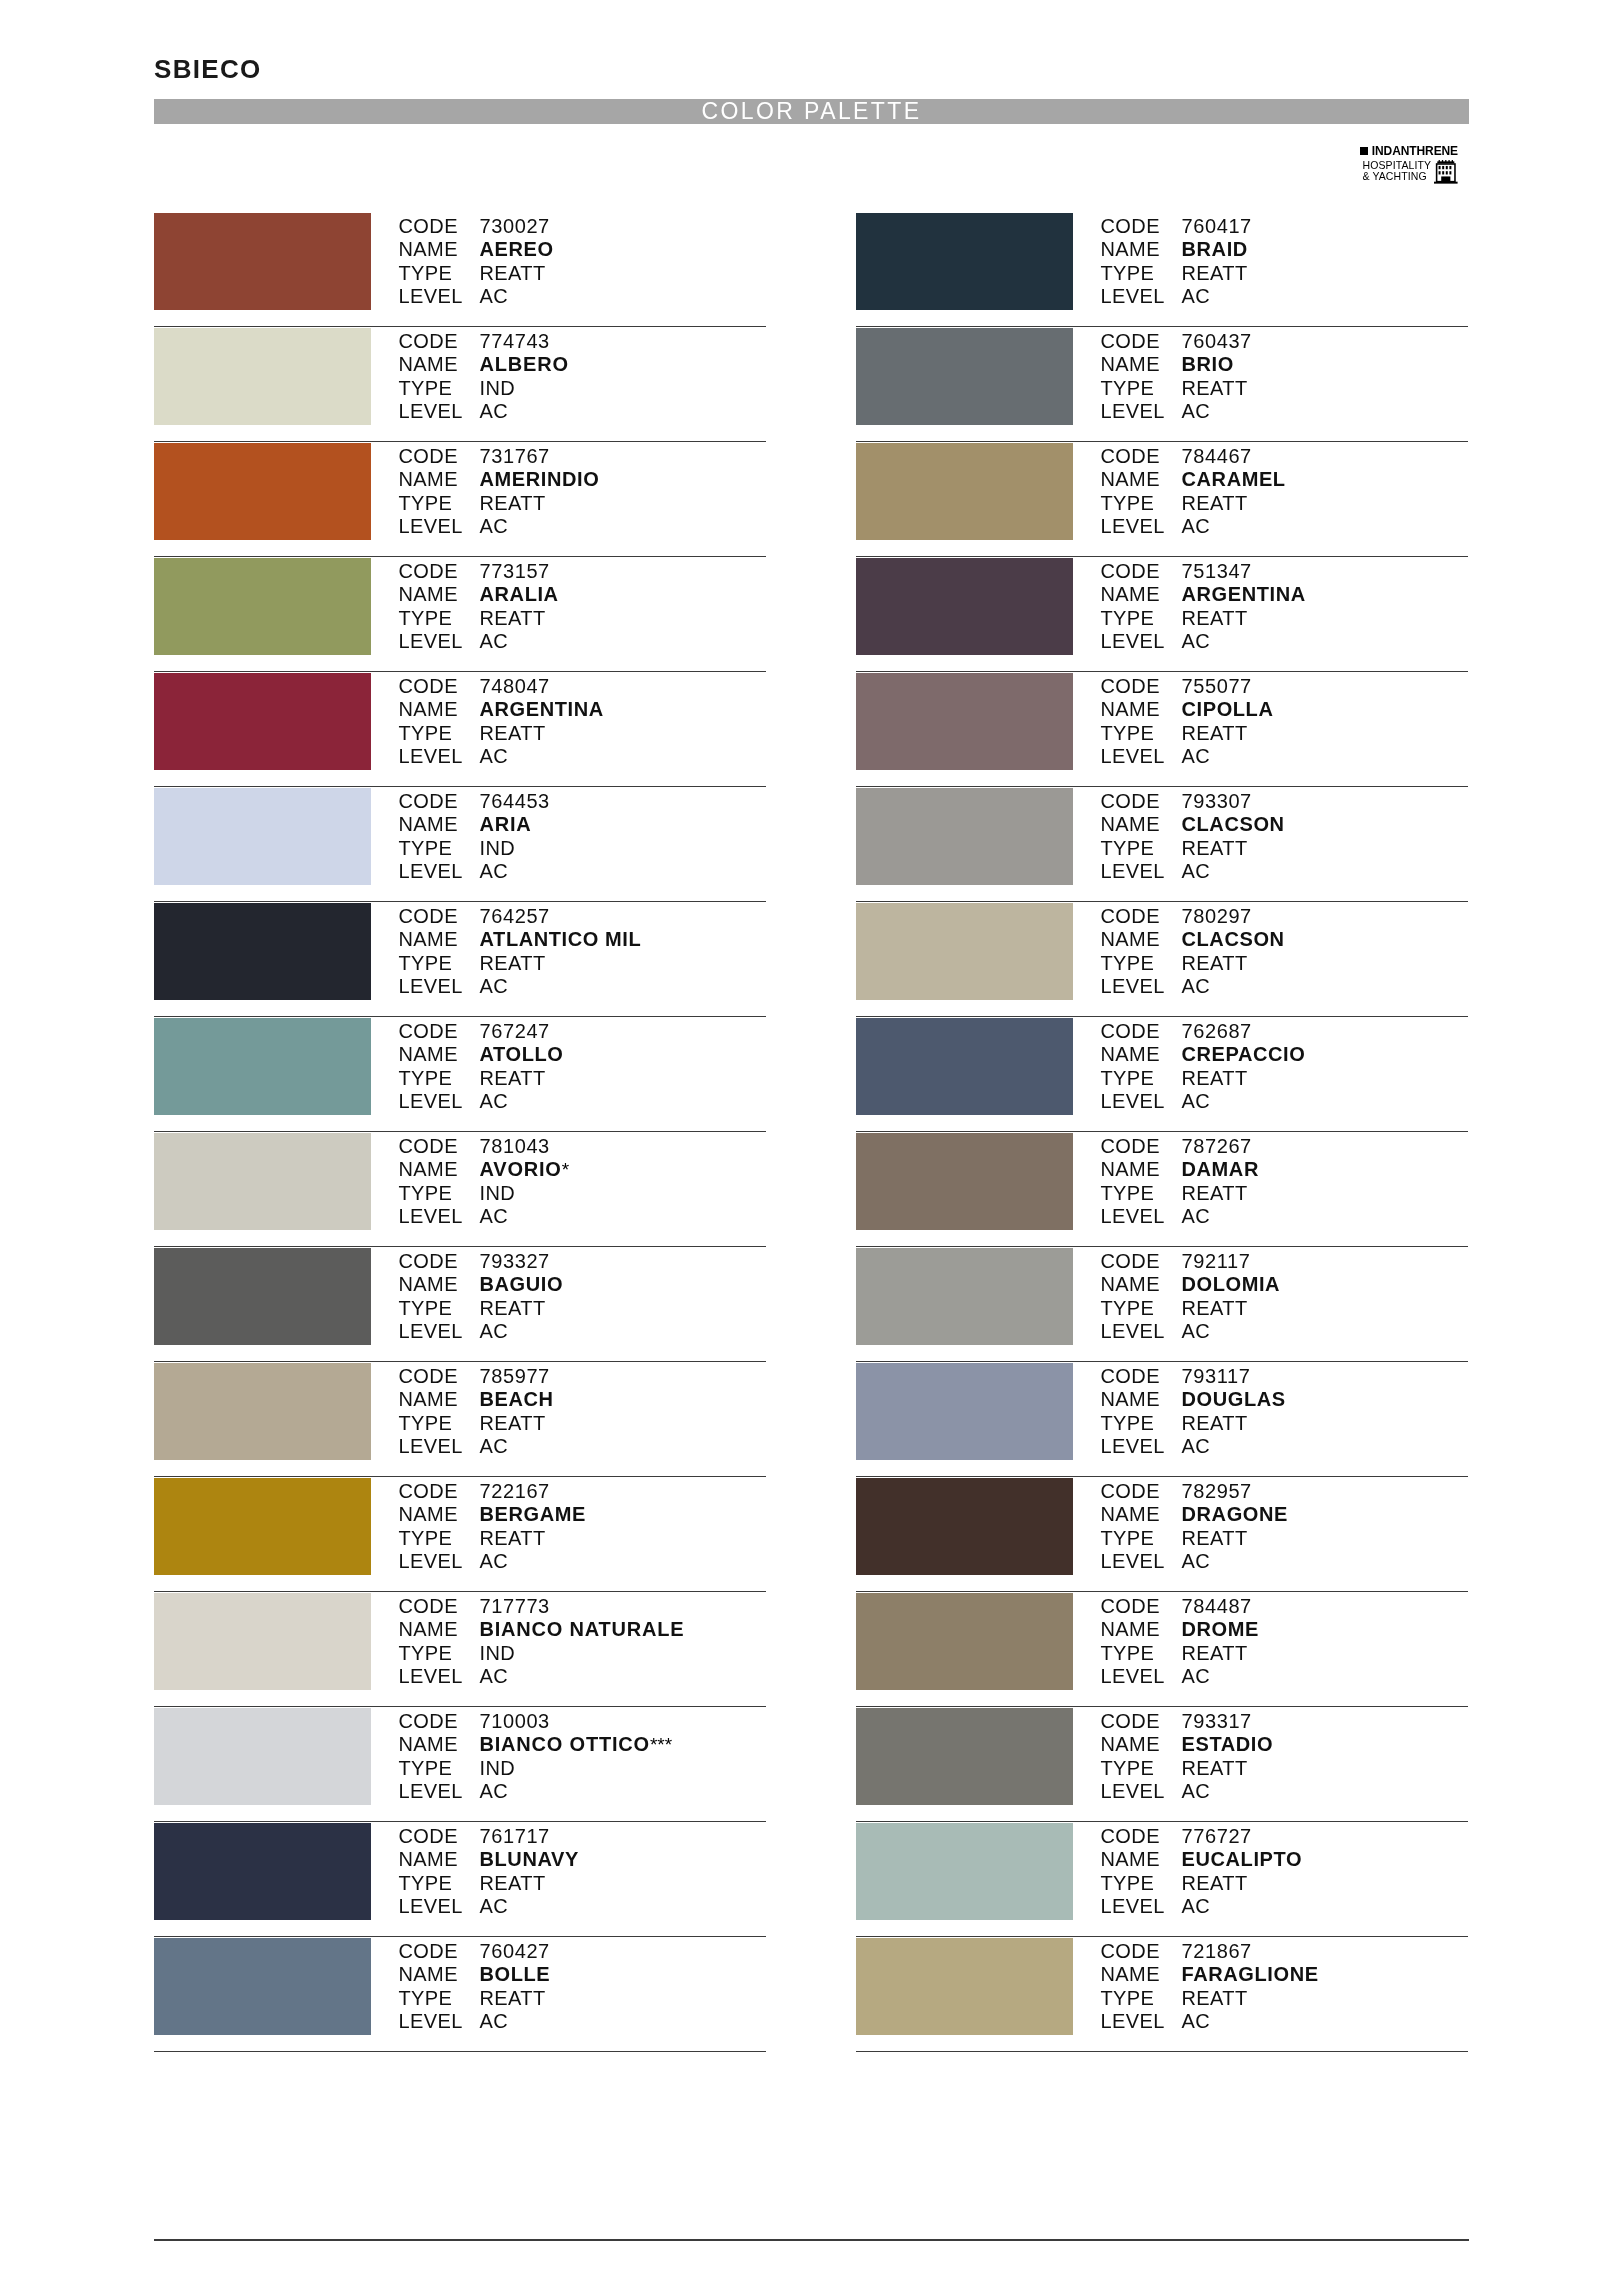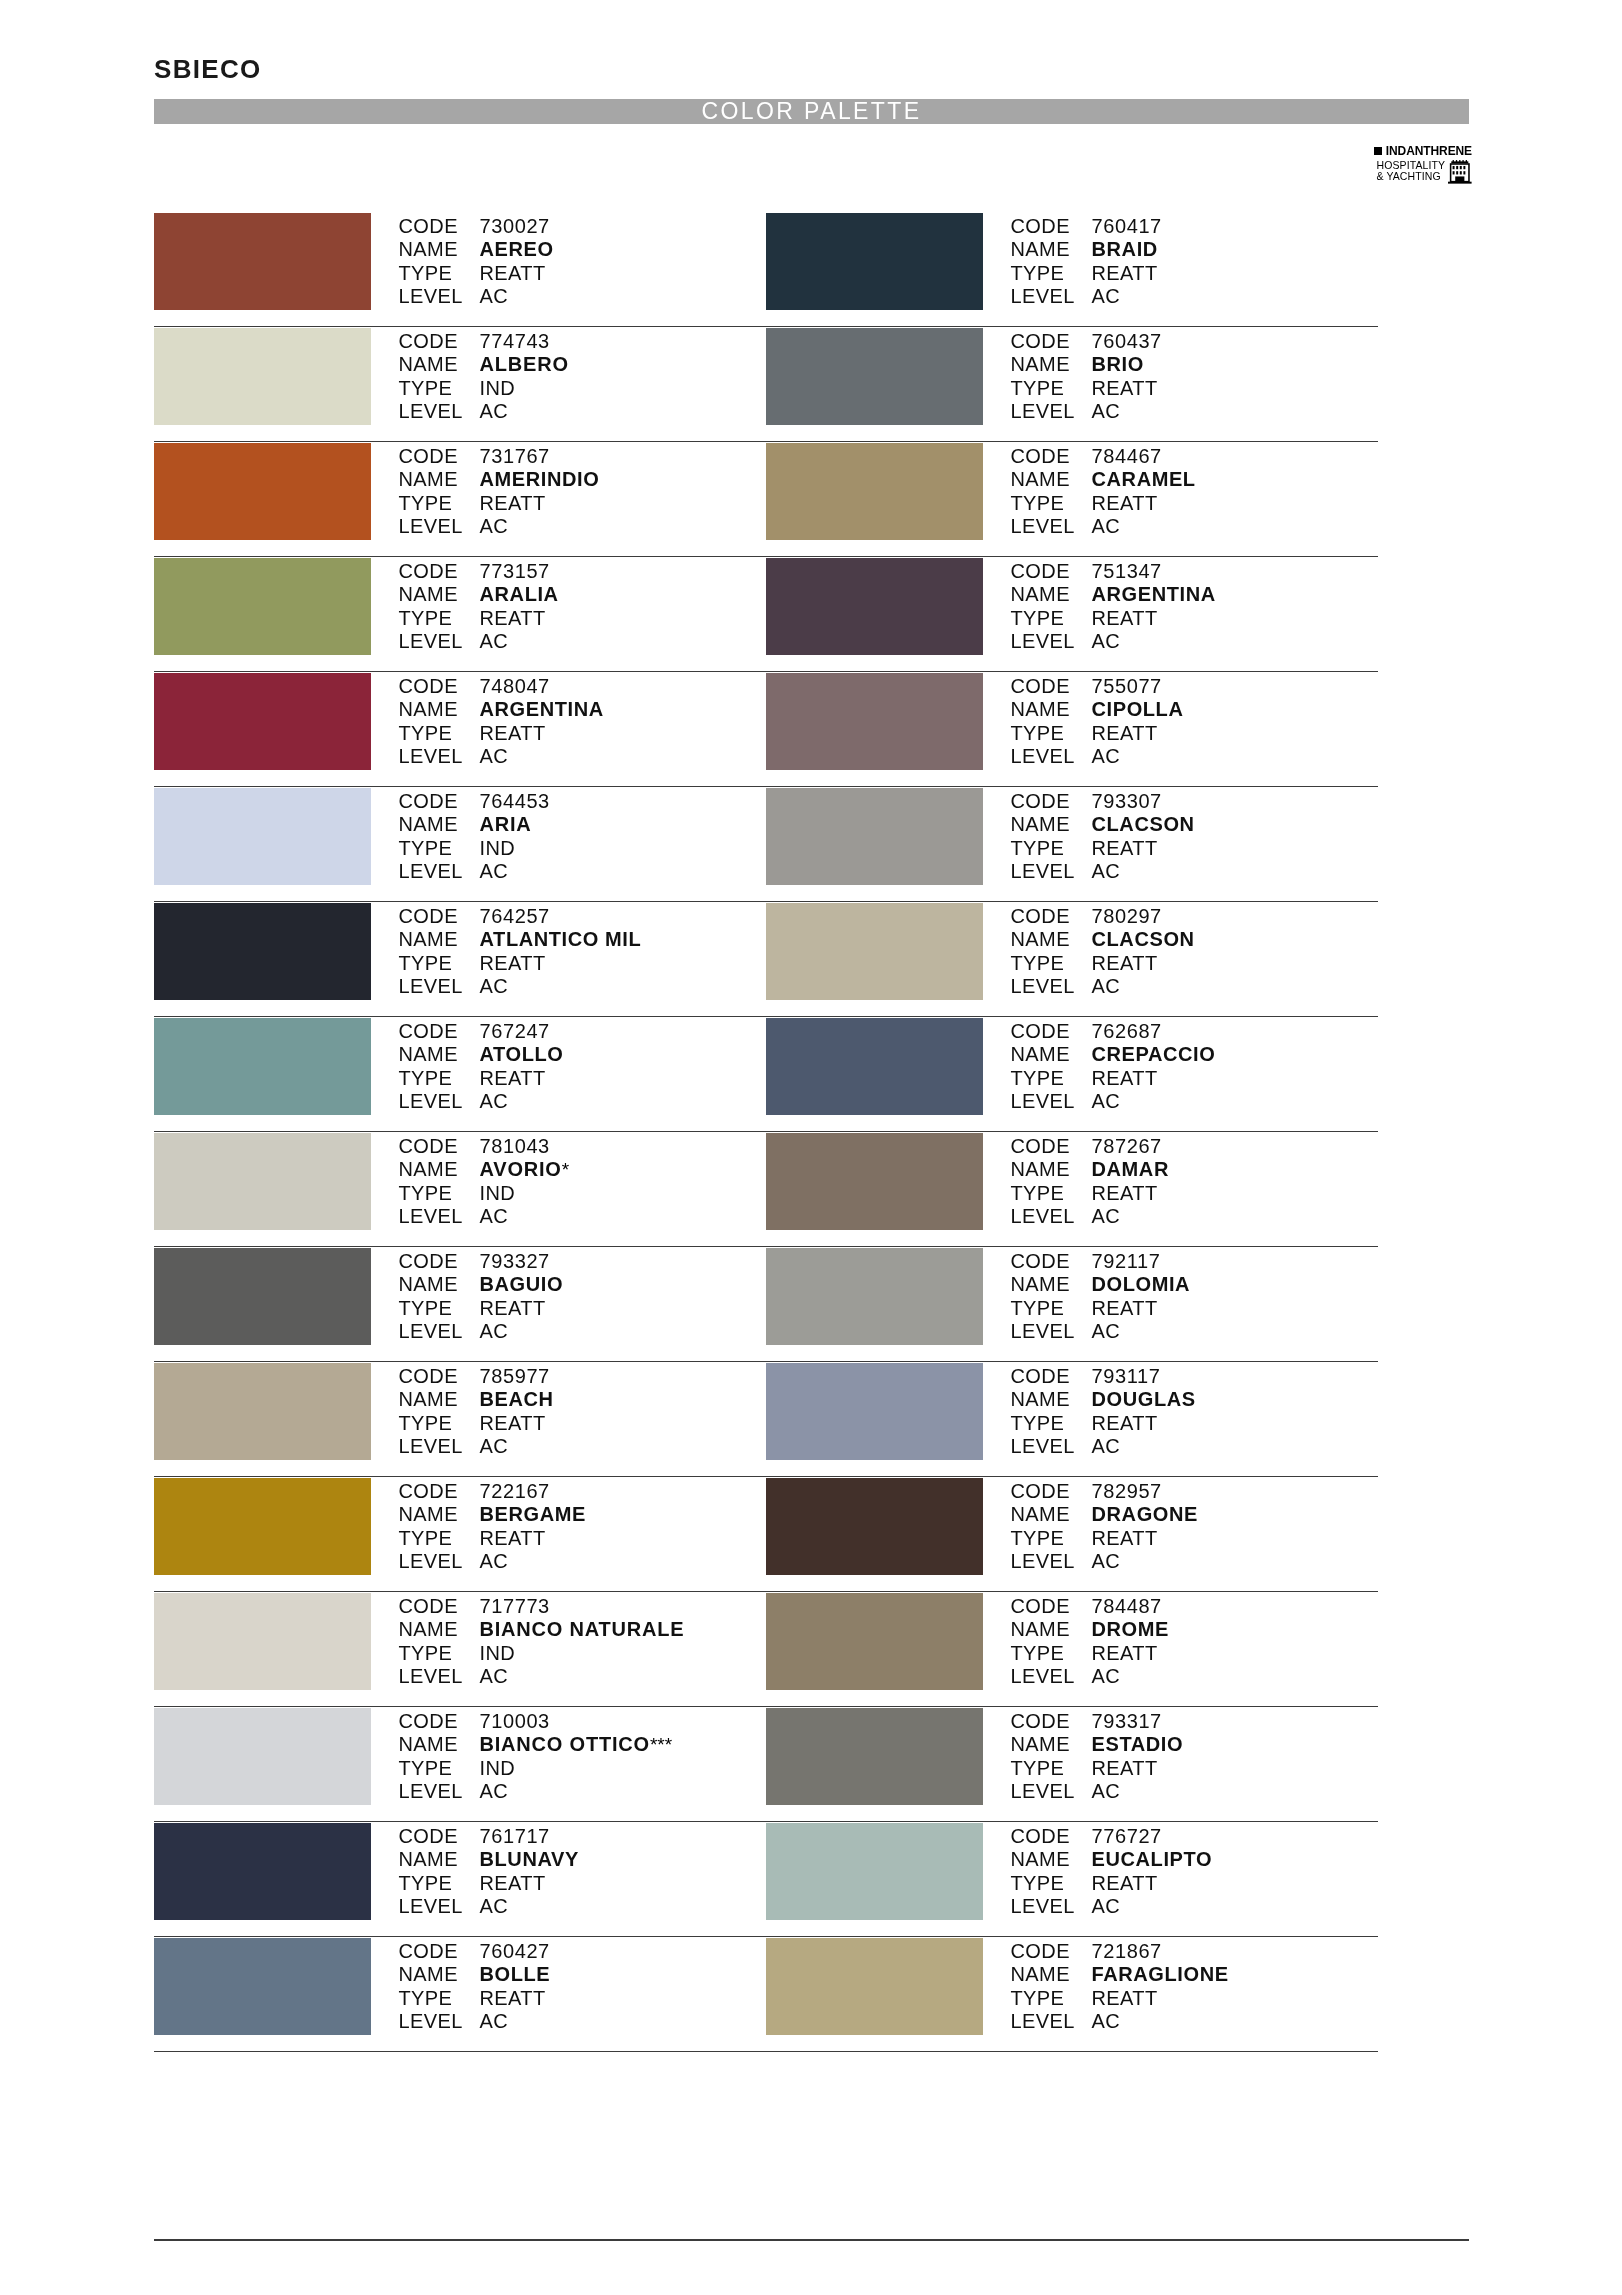--- a/index.html
+++ b/index.html
@@ -48,21 +48,21 @@
     font-size: 23px;
     font-weight: normal;
     letter-spacing: 2.4px;
     color: #ffffff;
     line-height: 1;
   }
 
   
   .logo {
     position: absolute;
-    right: 151px;
+    right: 165px;
     top: 145px;
     width: 135px;
     text-align: right;
   }
   .logo-row1 {
     display: flex;
     align-items: center;
     justify-content: flex-end;
     gap: 3.3px;
     line-height: 1;
@@ -97,20 +97,21 @@
   }
   .logo-mark { margin-top: 0.7px; flex: 0 0 auto; }
 
   
   .columns {
     position: absolute;
     left: 154px;
     top: 212px;
     width: 1315px;
     display: flex;
+    gap: 90px;
     align-items: center;
   }
   .column { width: 612px; }
 
   .entry {
     position: relative;
     height: 115px;
     border-bottom: 1.7px solid #3b3b3b;
     display: flex;
     align-items: flex-start;

